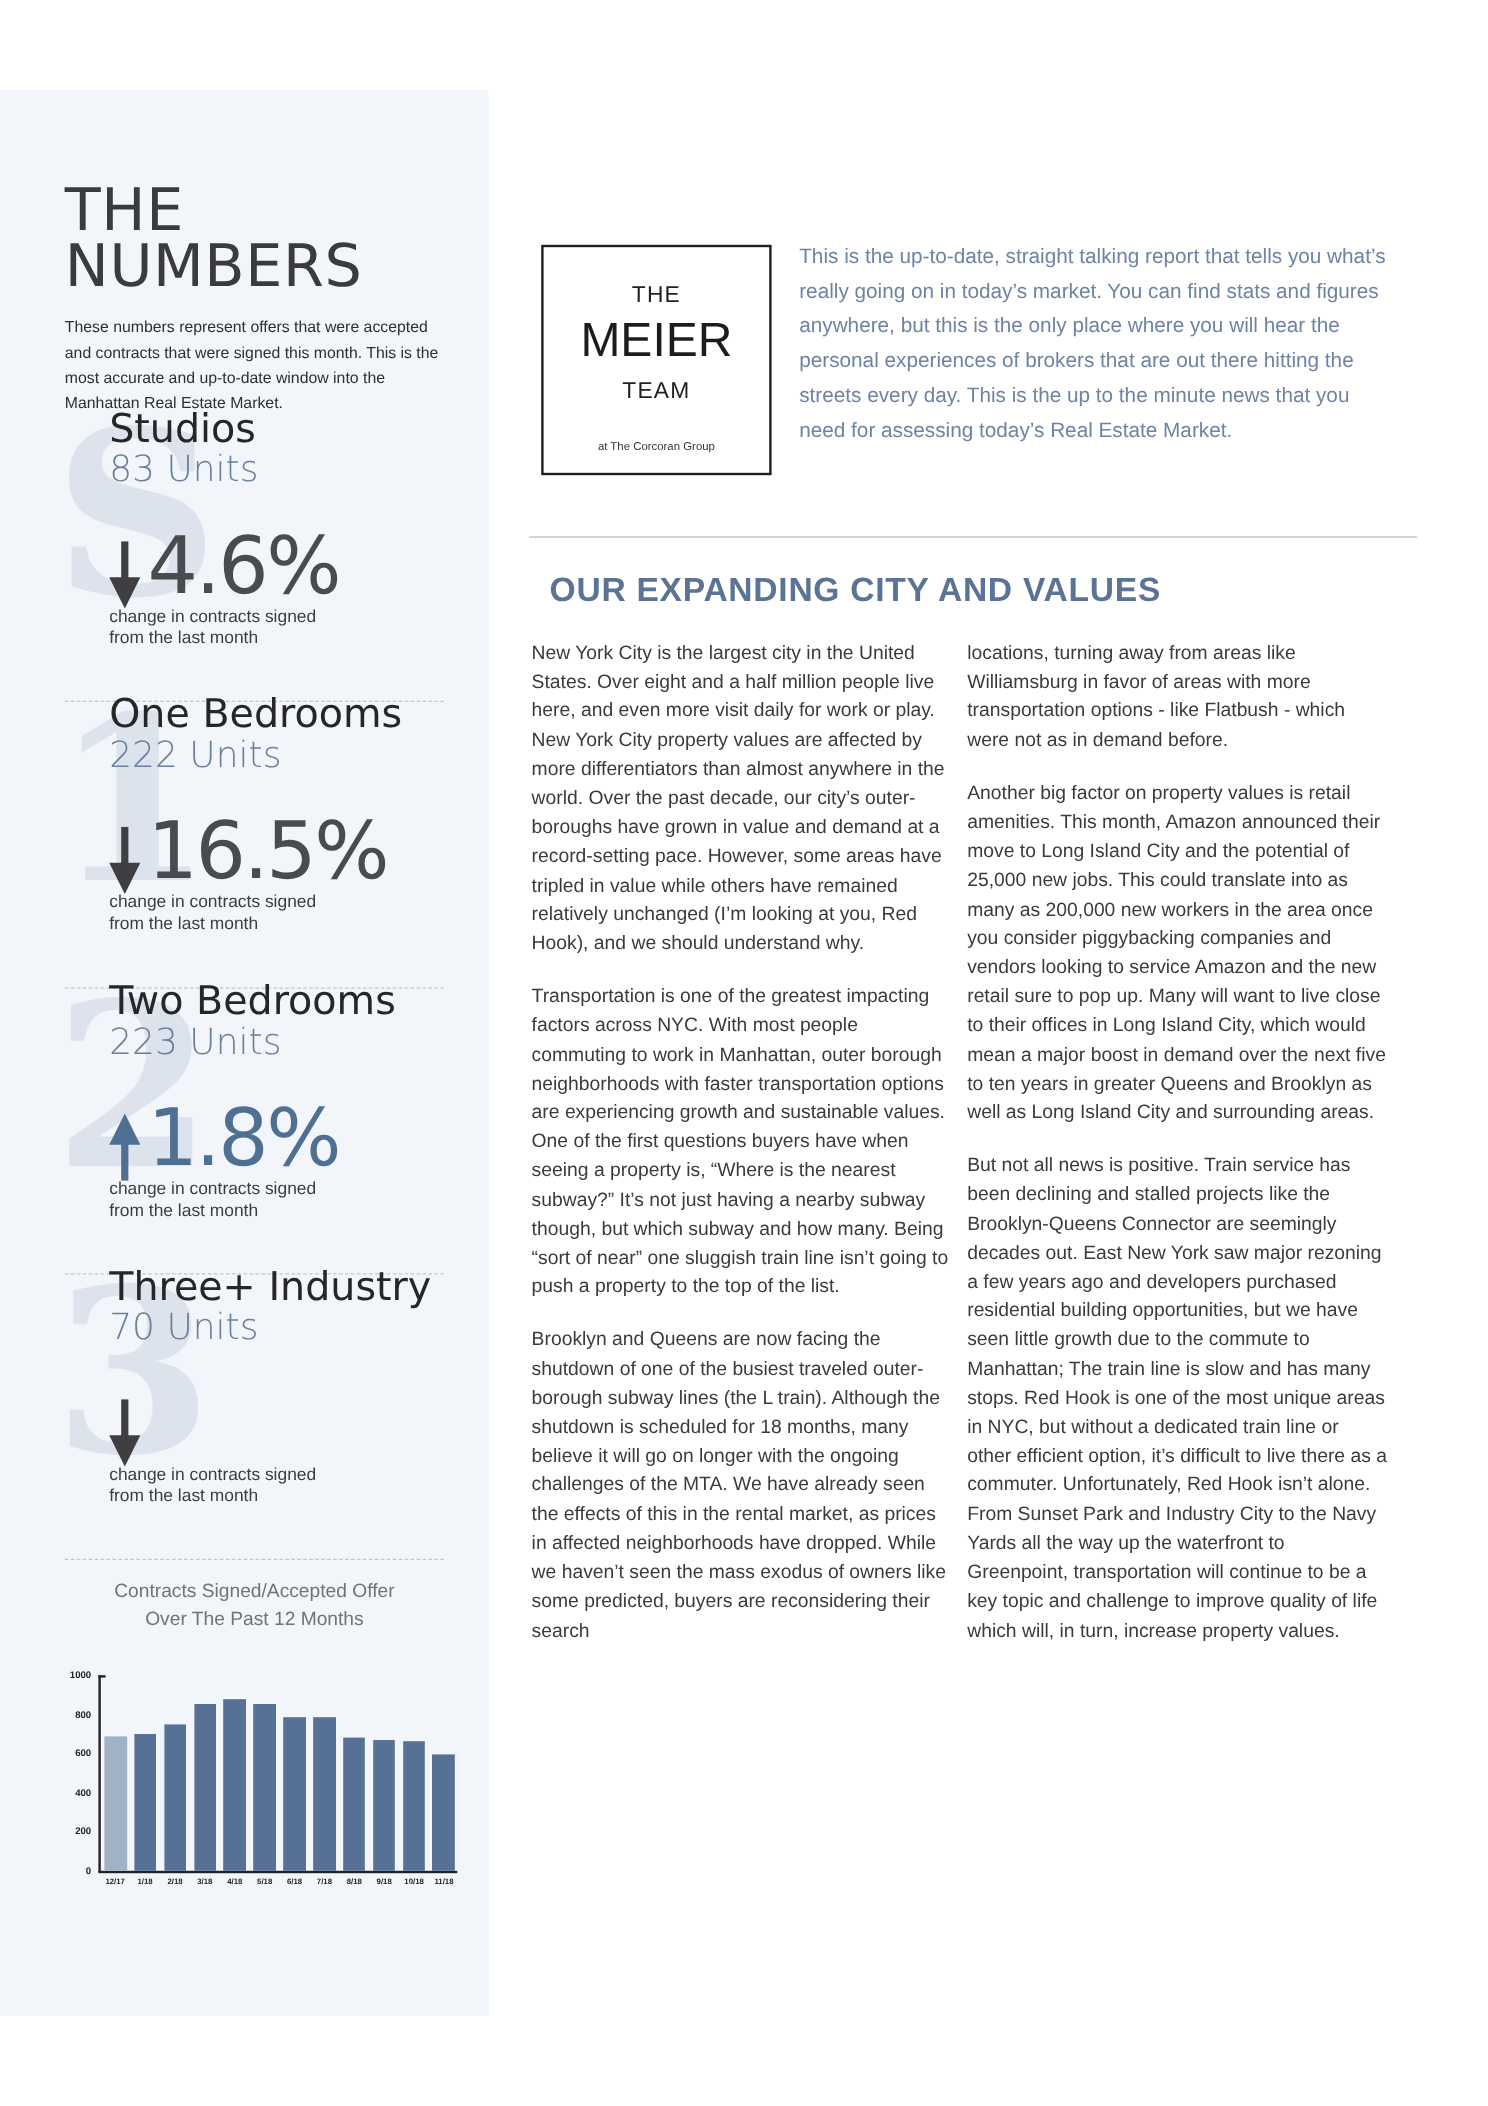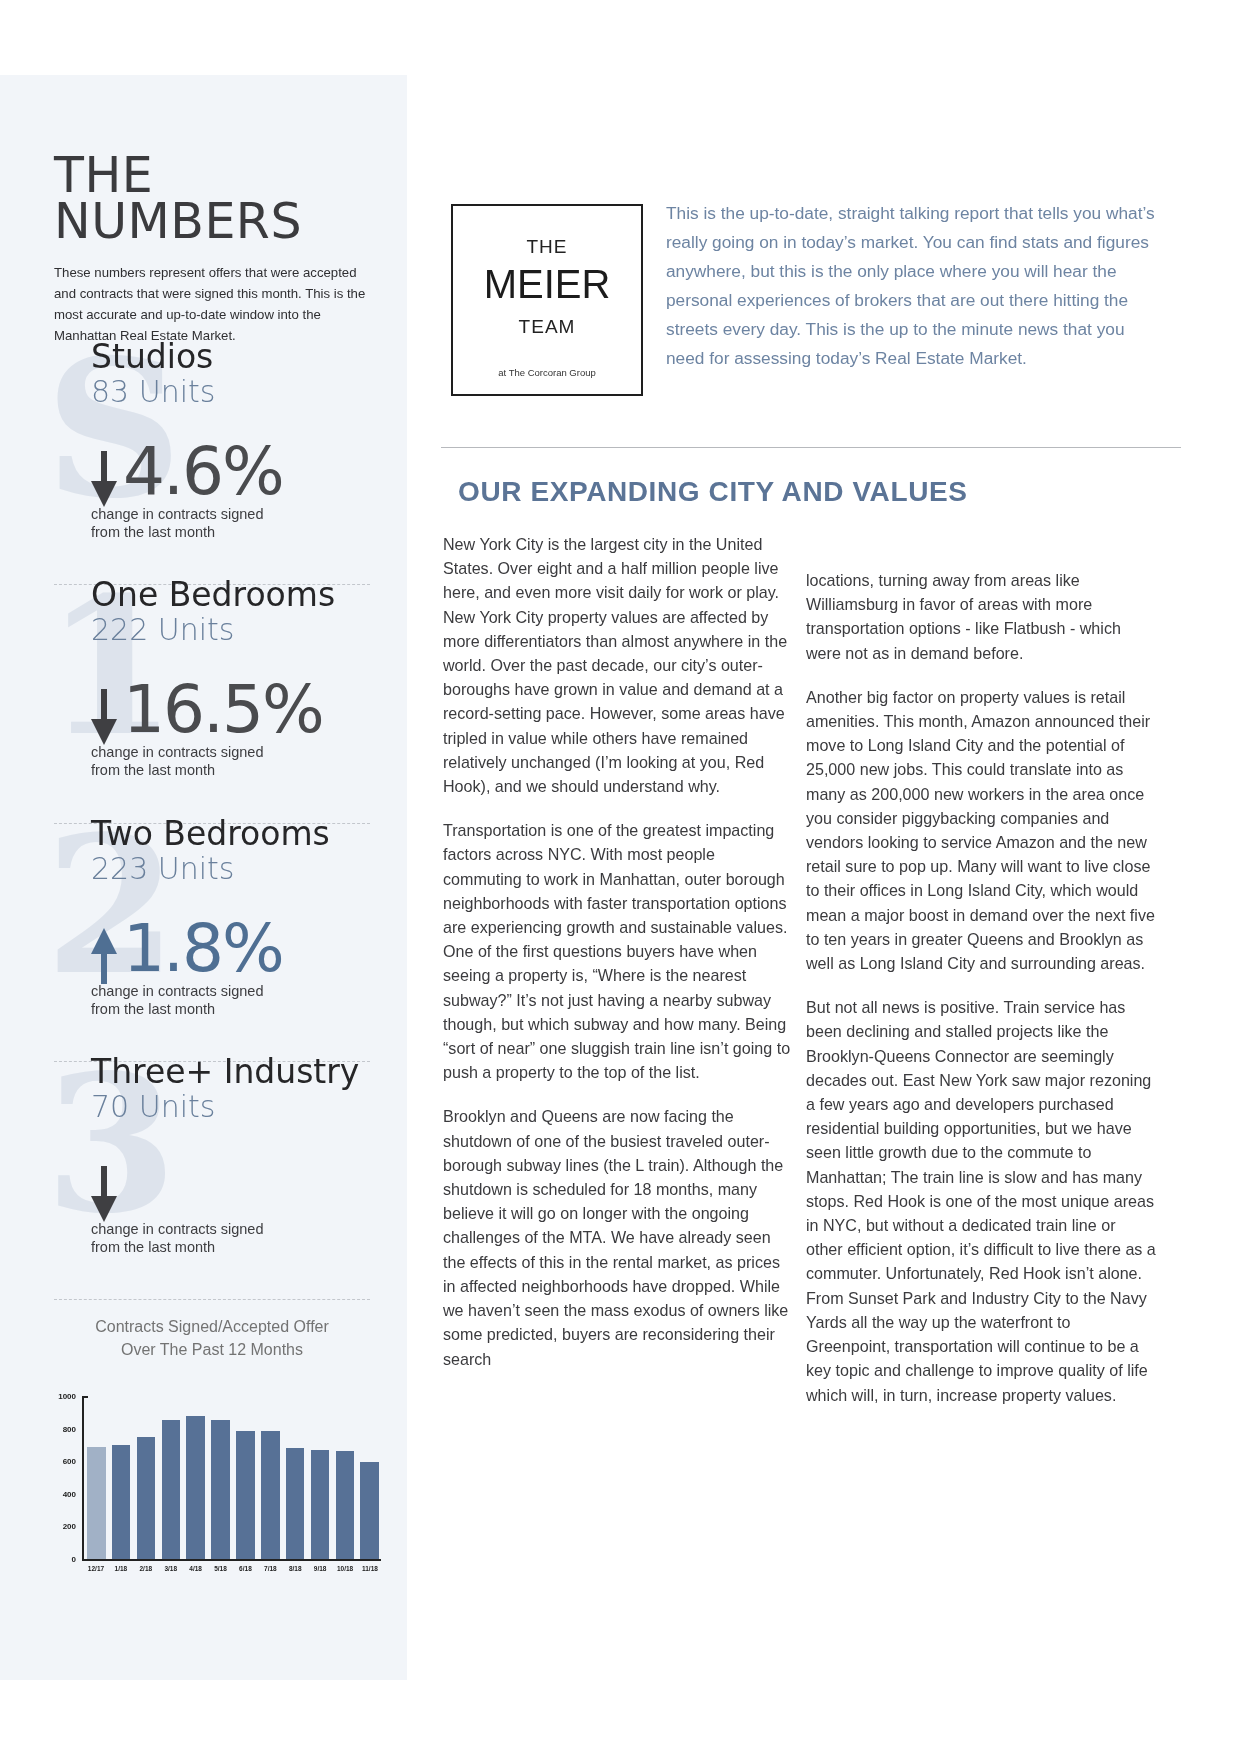--- a/index.html
+++ b/index.html
@@ -86,21 +86,21 @@
   .headline {
     position: absolute; left: 442px; top: 475px;
     font-size: 28px; line-height: 34px; color: #5b7496; letter-spacing: 0.6px; white-space: nowrap; margin-left: 16px;
   }
   .col {
     position: absolute; top: 532px; width: 350px;
     font-size: 16.1px; line-height: 24.2px; color: #3b3b3e;
   }
   .col p { margin-bottom: 20px; white-space: pre-line; }
   .col-left { left: 443px; }
-  .col-right { left: 806px; margin-top: 36px; }
+  .col-right { left: 806px; }
 </style>
 </head>
 <body>
 
 <aside class="sidebar">
   <h1 class="sb-title">
     <span>THE</span>
     <span>NUMBERS</span>
   </h1>
   <p class="sb-intro">These numbers represent offers that were accepted and contracts that were signed this month. This is the most accurate and up-to-date window into the Manhattan Real Estate Market.</p>

